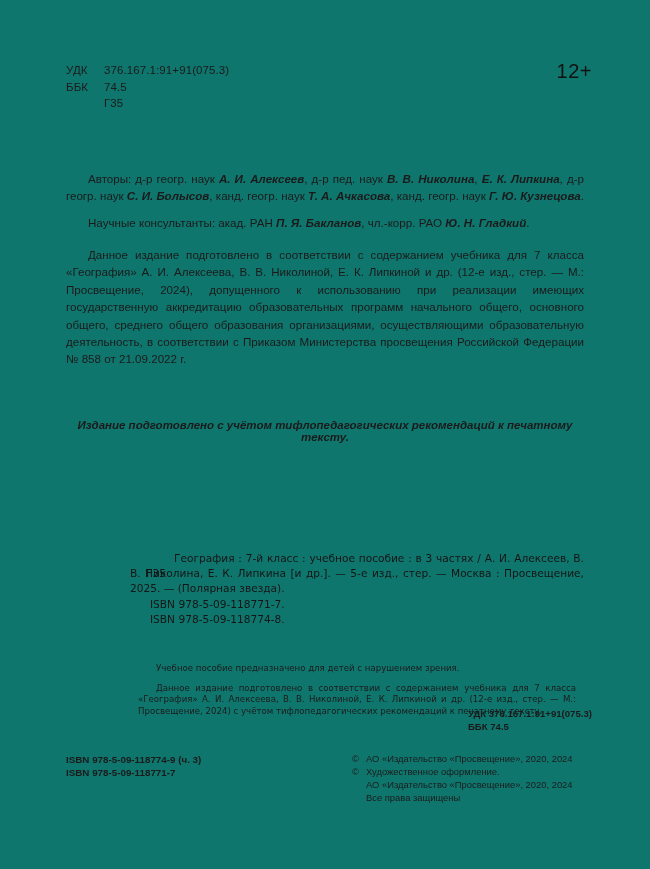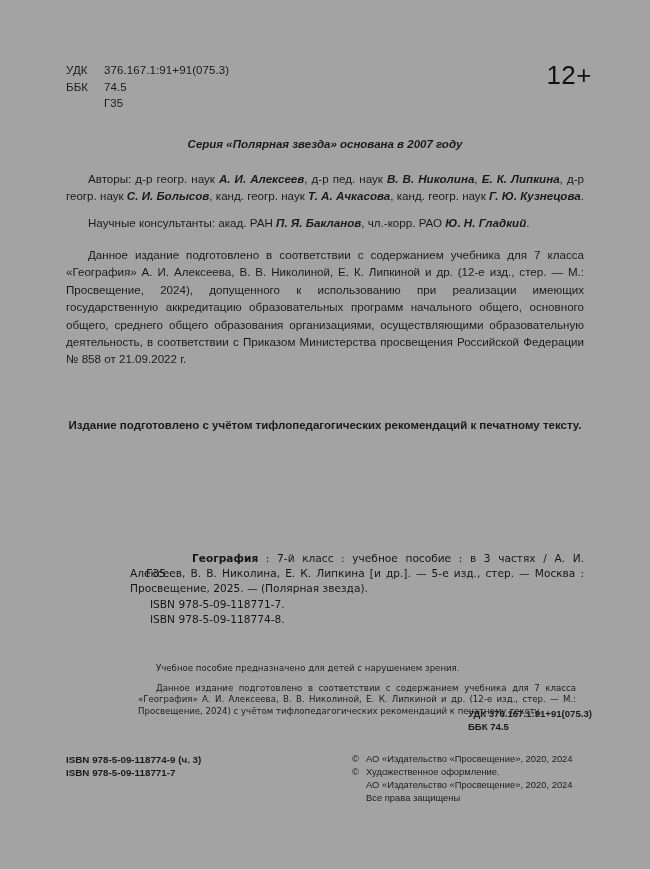--- a/index.html
+++ b/index.html
@@ -9,21 +9,21 @@
     background: #ffffff;
   }
   body {
     font-family: "Liberation Sans", sans-serif;
     color: #1a1a1a;
   }
   .page {
     position: relative;
     width: 650px;
     height: 869px;
-    background: #a3a3a3;
+    background: #0f766e;
     overflow: hidden;
     box-sizing: border-box;
   }
 
   
   .codes {
     position: absolute;
     left: 66px;
     top: 62px;
     font-size: 11.5px;
@@ -38,21 +38,21 @@
     flex: 0 0 38px;
   }
   .codes .val {
     white-space: nowrap;
   }
 
   .age-rating {
     position: absolute;
     right: 58px;
     top: 60px;
-    font-size: 26px;
+    font-size: 20px;
     letter-spacing: 0.5px;
     color: #111;
   }
 
   
   .series-line {
     position: absolute;
     left: 66px;
     top: 138px;
     width: 518px;
@@ -104,41 +104,42 @@
 
   
   .typhlo-note {
     position: absolute;
     left: 66px;
     top: 419px;
     width: 518px;
     text-align: center;
     font-weight: bold;
     font-size: 11.5px;
+    font-style: italic;
   }
 
   
   .cip {
     position: absolute;
     left: 130px;
     top: 551px;
     width: 454px;
     font-family: "DejaVu Sans", sans-serif;
     font-size: 10.6px;
     line-height: 15.2px;
     color: #151515;
   }
   .cip .desc {
     position: relative;
     text-align: justify;
     text-justify: inter-word;
     text-indent: 44px;
     hyphens: manual;
   }
-  .cip .desc b { font-weight: bold; margin-left: 18px; }
+  .cip .desc b { font-weight: normal; }
   .cip .label {
     position: absolute;
     left: -28px;
     top: 15.2px;
     font-family: "DejaVu Sans", sans-serif;
     font-size: 10.6px;
   }
   .cip .sub {
     padding-left: 20px;
     white-space: nowrap;
@@ -218,21 +219,20 @@
       <span class="val">74.5</span>
     </div>
     <div class="row">
       <span class="key"></span>
       <span class="val">Г35</span>
     </div>
   </div>
 
   <div class="age-rating">12+</div>
 
-  <div class="series-line">Серия «Полярная звезда» основана в 2007 году</div>
 
   <div class="authors">
     <span class="indent">Авторы:</span>
     <span>д-р геогр. наук</span>
     <em>А. И. Алексеев</em><span>, д-р пед. наук</span>
     <em>В. В. Николина</em><span>,</span>
     <em>Е. К. Липкина</em><span>,</span>
     <span>д-р геогр. наук</span>
     <em>С. И. Болысов</em><span>, канд. геогр. наук</span>
     <em>Т. А. Ачкасова</em><span>, канд. геогр. наук</span>

